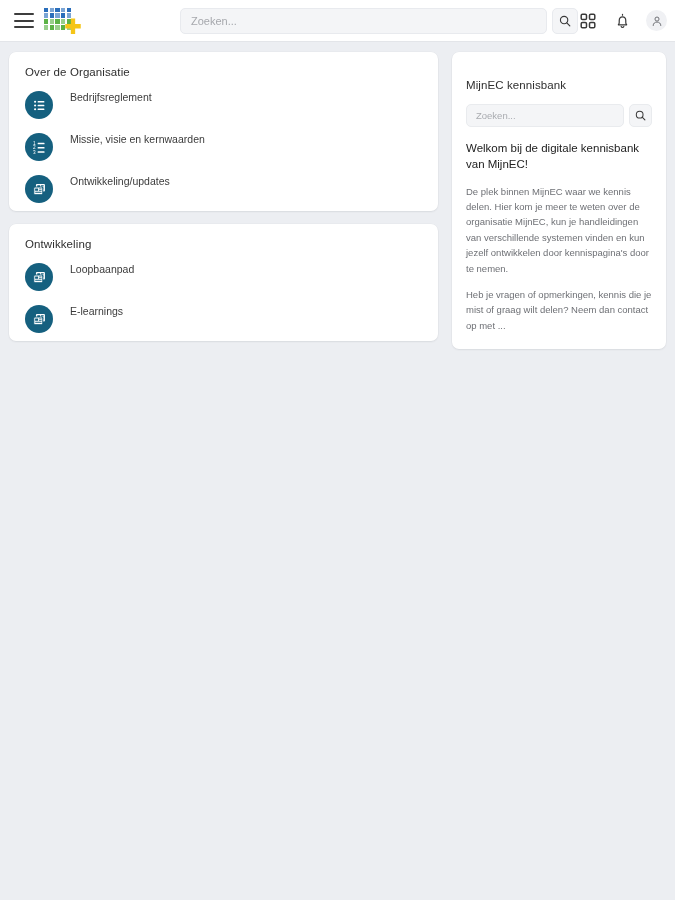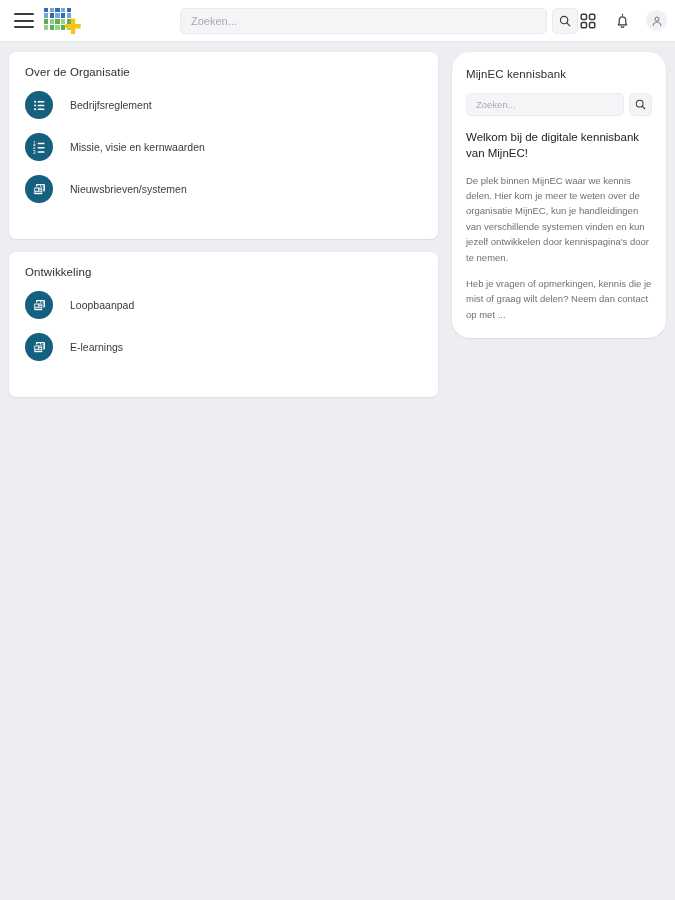--- a/index.html
+++ b/index.html
@@ -133,35 +133,35 @@
   .col-left  { width: 429px; flex: 0 0 429px; }
   .col-right { width: 214px; flex: 0 0 214px; }
 
   .card {
     background: #ffffff;
     border-radius: 7px;
     box-shadow: 0 1px 2px rgba(20,25,40,.07), 0 0 0 .5px rgba(20,25,40,.03);
   }
   .card + .card { margin-top: 13px; }
 
-  .card-left  { padding: 14px 16px 36px 16px; }
-  .card-right { padding: 16px 14px 16px 14px; border-radius: 18px; }
+  .card-left  { padding: 14px 16px 8px 16px; }
+  .card-right { padding: 27px 14px 16px 14px; }
 
   .card-title {
     font-size: 11.5px;
     color: #2f2f2f;
     font-weight: 400;
     letter-spacing: .1px;
     margin-bottom: 13px;
   }
 
   
   .link-row {
     display: flex;
-    align-items: center;
+    align-items: flex-start;
     height: 28px;
     margin-bottom: 14px;
     cursor: pointer;
   }
   .link-row:last-child { margin-bottom: 0; }
   .link-badge {
     width: 28px; height: 28px;
     border-radius: 50%;
     background: #15607f;
     display: flex; align-items: center; justify-content: center;
@@ -338,21 +338,21 @@
             <rect x="9.5" y="3.4" width="3" height=".9" rx=".4" fill="#15607f"></rect>
             <rect x="9.5" y="4.9" width="3" height=".9" rx=".4" fill="#15607f"></rect>
             <rect x="5.6" y="6.8" width="6.9" height=".9" rx=".4" fill="#15607f"></rect>
             <rect x="1.9" y="5.3" width="9.6" height="8.4" rx="1" fill="#fff" stroke="#15607f" stroke-width="1.1"></rect>
             <rect x="3.3" y="6.9" width="3.2" height="2.5" rx=".4" fill="#15607f"></rect>
             <rect x="7.3" y="6.9" width="3" height=".9" rx=".4" fill="#15607f"></rect>
             <rect x="7.3" y="8.5" width="3" height=".9" rx=".4" fill="#15607f"></rect>
             <rect x="3.3" y="10.5" width="7" height=".9" rx=".4" fill="#15607f"></rect>
           </svg>
         </div>
-        <div class="link-label">Nieuwsbrieven/systemen</div>
+        <div class="link-label">Ontwikkeling/updates</div>
       </div>
 
     </div>
 
     <div class="card card-left">
       <div class="card-title">Ontwikkeling</div>
 
       <div class="link-row">
         <div class="link-badge">
           <svg width="15" height="15" viewBox="0 0 16 16">

